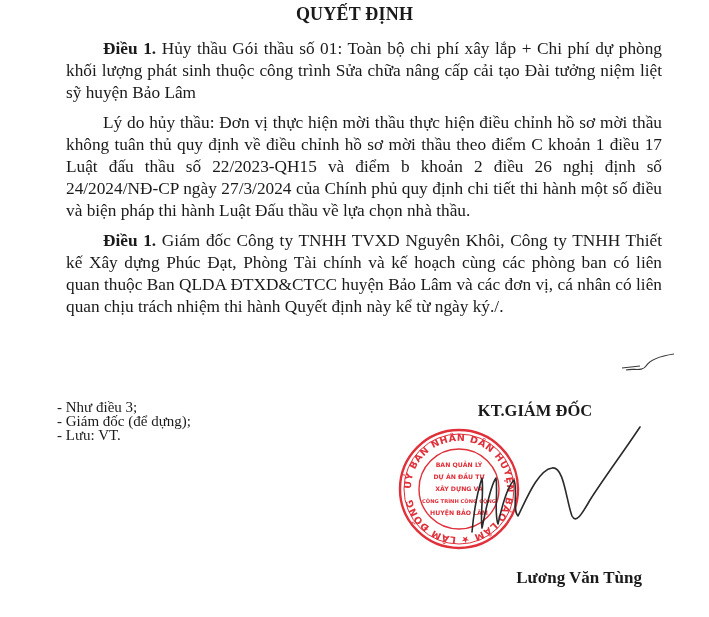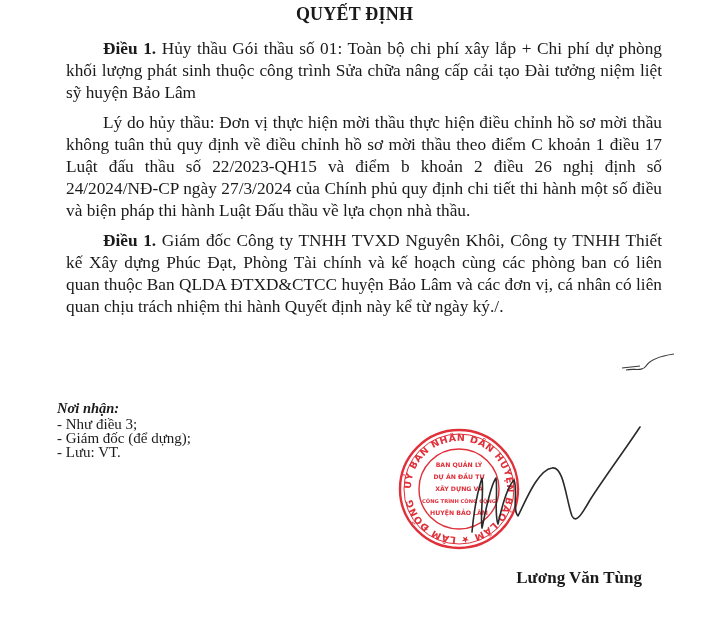--- a/index.html
+++ b/index.html
@@ -115,21 +115,20 @@
   <p class="para"><b>Điều 1.</b><span> Hủy thầu Gói thầu số 01: Toàn bộ chi phí xây lắp + Chi phí dự phòng khối lượng phát sinh thuộc công trình Sửa chữa nâng cấp cải tạo Đài tưởng niệm liệt sỹ huyện Bảo Lâm</span></p>
   <p class="para"><span>Lý do hủy thầu: Đơn vị thực hiện mời thầu thực hiện điều chỉnh hồ sơ mời thầu không tuân thủ quy định về điều chỉnh hồ sơ mời thầu theo điểm C khoản 1 điều 17 Luật đấu thầu số 22/2023-QH15 và điểm b khoản 2 điều 26 nghị định số 24/2024/NĐ-CP ngày 27/3/2024 của Chính phủ quy định chi tiết thi hành một số điều và biện pháp thi hành Luật Đấu thầu về lựa chọn nhà thầu.</span></p>
   <p class="para gap-before"><b>Điều 1.</b><span> Giám đốc Công ty TNHH TVXD Nguyên Khôi, Công ty TNHH Thiết kế Xây dựng Phúc Đạt, Phòng Tài chính và kế hoạch cùng các phòng ban có liên quan thuộc Ban QLDA ĐTXD&amp;CTCC huyện Bảo Lâm và các đơn vị, cá nhân có liên quan chịu trách nhiệm thi hành Quyết định này kể từ ngày ký./.</span></p>
 </div>
 
 <svg class="initial-mark" viewBox="0 0 56 24">
   <path d="M2 16 L20 14 M6 18 C14 16 22 20 26 14 C30 8 40 4 54 2" stroke="#3a3a3a" stroke-width="1.2" fill="none"></path>
 </svg>
 
 <div class="recipients">
-  <div class="heading">Nơi nhận:</div>
   <div class="item">- Như điều 3;</div>
   <div class="item">- Giám đốc (để dựng);</div>
   <div class="item">- Lưu: VT.</div>
 </div>
 
 <svg class="stamp" viewBox="0 0 124 124">
   <defs>
     <path id="stampArc" d="M 62 62 m -48 0 a 48 48 0 1 1 96 0 a 48 48 0 1 1 -96 0"></path>
   </defs>
   <circle cx="62" cy="62" r="59" fill="none" stroke="#e0303a" stroke-width="2.4"></circle>
@@ -141,19 +140,20 @@
   <g font-family="DejaVu Sans, sans-serif" font-size="6.2" font-weight="bold" fill="#e0303a" text-anchor="middle">
     <text x="62" y="40">BAN QUẢN LÝ</text>
     <text x="62" y="52">DỰ ÁN ĐẦU TƯ</text>
     <text x="62" y="64">XÂY DỰNG VÀ</text>
     <text x="62" y="76" font-size="5.2">CÔNG TRÌNH CÔNG CỘNG</text>
     <text x="62" y="88">HUYỆN BẢO LÂM</text>
   </g>
 </svg>
 
 <div class="sign-block">
+  <div>KT.GIÁM ĐỐC</div>
 </div>
 
 <svg class="signature" viewBox="0 0 200 130">
   <path d="M12 112 C14 90 18 70 22 58 C24 72 20 96 22 108 C26 90 30 66 36 58 C38 74 34 94 38 104 C42 86 48 66 54 60 C58 70 52 90 58 96 C66 80 78 50 92 48 C104 46 106 80 112 96 C116 104 122 94 130 80 C144 58 162 34 180 7" stroke="#2a2a2a" stroke-width="1.6" fill="none" stroke-linecap="round" stroke-linejoin="round"></path>
 </svg>
 
 <div class="name">Lương Văn Tùng</div>
 
 </body></html>

